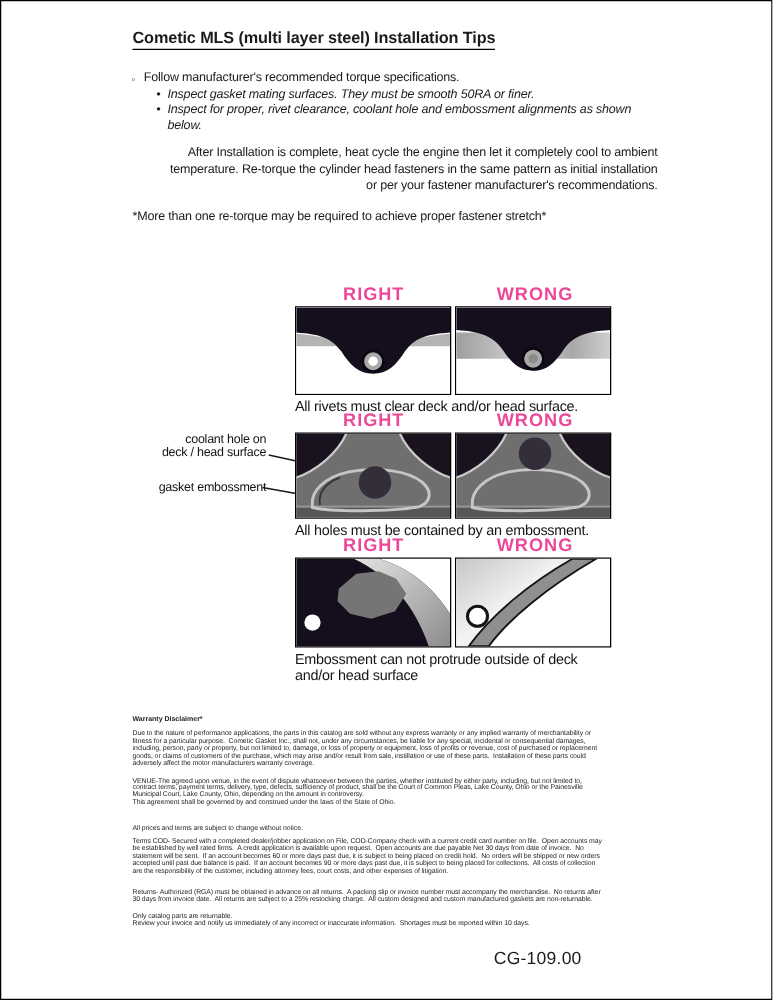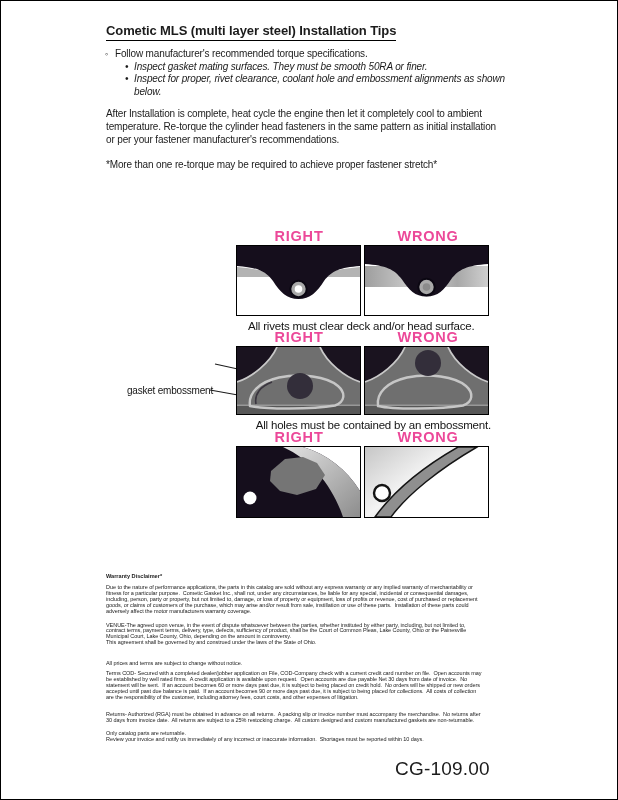--- a/index.html
+++ b/index.html
@@ -13,60 +13,60 @@
     color:#1b1b1b;
     overflow:hidden;
   }
   
   .content{position:absolute;left:105px;top:20px;width:420px;}
   .title{
     display:inline-block;
     font-size:13px;font-weight:bold;
     letter-spacing:-0.1px;
     border-bottom:1.6px solid #000;
-    padding-bottom:2px;margin:0 0 7px 0;
+    padding-bottom:2px;margin:0 0 17px 0;
   }
   ul.blist{list-style:none;margin:0;padding:0;font-size:10px;letter-spacing:-0.15px;}
   ul.blist li{line-height:12.6px;position:relative;padding-left:9px;}
   ul.blist li.lvl1::before{content:"\25E6";position:absolute;left:-1px;top:0;font-size:9px;}
   ul.blist li.lvl2{margin-left:19px;font-style:italic;}
   ul.blist li.lvl2::before{content:"\2022";position:absolute;left:0;top:0;font-size:10px;}
   .diesel-h{font-size:12px;font-weight:bold;margin:13px 0 0 0;letter-spacing:-0.1px;}
   .para{font-size:10px;line-height:13px;letter-spacing:-0.15px;margin:7px 0 0 0;white-space:pre-line;}
-  .para.p2{margin-top:9px;}
+  .para.p2{margin-top:9px;text-align:right;}
   .note{font-size:10px;letter-spacing:-0.15px;margin:13px 0 0 0;}
   
   .d-row{position:absolute;left:235px;width:255px;}
   .d-labels{display:flex;gap:3px;}
   .d-labels span{
     display:block;width:126px;text-align:center;
     font-size:14.5px;font-weight:bold;letter-spacing:0.8px;
     line-height:15px;color:#ec4899;
   }
   .d-panels{display:flex;gap:3px;margin-top:1px;}
   .panel{border:1.5px solid #000;background:#fff;font-size:0;line-height:0;}
-  .d-caption{font-size:11.5px;letter-spacing:-0.2px;margin-top:4px;color:#151515;margin-left:12px;}
-  .d-caption.center{text-align:right;}
+  .d-caption{font-size:11.5px;letter-spacing:-0.2px;margin-top:4px;color:#151515;}
+  .d-caption.center{text-align:left;}
   .d-caption.prewrap{white-space:pre-line;line-height:13px;}
   
   .side-label{
     position:absolute;width:107px;left:105px;text-align:right;
     font-size:10px;line-height:11px;letter-spacing:-0.2px;white-space:pre-line;color:#151515;
   }
   .leader-overlay{position:absolute;left:105px;top:332px;pointer-events:none;}
   
   .disclaimer{position:absolute;left:105px;top:572px;width:425px;color:#222;}
   .disclaimer h2{font-size:5.6px;font-weight:bold;margin:0 0 6px 0;letter-spacing:0;}
   .disclaimer p{font-size:5.5px;line-height:5.9px;letter-spacing:-0.05px;margin:0;white-space:pre;}
   .disclaimer p.mb8{margin-bottom:8px;}
   .disclaimer p.mb15{margin-bottom:15px;}
   .disclaimer p.mb4{margin-bottom:4px;}
   .disclaimer p.mb11{margin-bottom:11px;}
   
-  .doc-code{position:absolute;left:394px;top:757px;font-size:19px;letter-spacing:0.2px;color:#1b1b1b;}
+  .doc-code{position:absolute;left:394px;top:757px;font-size:14px;letter-spacing:0.2px;color:#1b1b1b;}
 </style>
 </head>
 <body>
 
 <div class="page">
 
   <div class="content">
     <h1 class="title">Cometic MLS (multi layer steel) Installation Tips</h1>
     <ul class="blist">
       <li class="lvl1">Follow manufacturer's recommended torque specifications.</li>
@@ -109,20 +109,22 @@
           <rect y="20" width="123" height="21" fill="url(#g1w)"></rect>
           <path d="M0,0 H123 V18 C102,19.5 94,23 86,33.5 C79,44 73,50.5 61.5,50.5 C50,50.5 44,44 37,33.5 C29,23 21,19.5 0,18 Z" fill="#150e1c"></path>
           <circle cx="61.5" cy="41" r="8.2" fill="#a9a9a9" stroke="#0b0712" stroke-width="2"></circle>
           <circle cx="61.5" cy="41" r="3.8" fill="#8b8b8b"></circle>
         </svg>
       </div>
     </div>
     <div class="d-caption">All rivets must clear deck and/or head surface.</div>
   </div>
 
+  <div class="side-label" style="top:345px;">coolant hole on
+deck / head surface</div>
   <div class="side-label" style="top:384px;">gasket embossment</div>
   <svg class="leader-overlay" width="200" height="80" viewBox="0 0 200 80">
     <line x1="109" y1="31" x2="196" y2="50" stroke="#1a1a1a" stroke-width="1.1"></line>
     <line x1="104" y1="57" x2="160" y2="67" stroke="#1a1a1a" stroke-width="1.1"></line>
   </svg>
 
   <div class="d-row" style="top:329px;">
     <div class="d-labels">
       <span>RIGHT</span>
       <span>WRONG</span>
@@ -189,20 +191,22 @@
                 <stop offset="1" stop-color="#b2b2b2"></stop>
             </linearGradient>
           </defs>
           <rect width="123" height="70" fill="#ffffff"></rect>
           <path d="M0,0 H93 C58,20 28,45 10,70 H0 Z" fill="url(#g3w)"></path>
           <path d="M93,0 H112 C74,22 42,48 26,70 H10 C28,45 58,20 93,0 Z" fill="#8f8f8f" stroke="#141414" stroke-width="1.5"></path>
           <circle cx="17" cy="46" r="8" fill="#ffffff" stroke="#141414" stroke-width="2.4"></circle>
         </svg>
       </div>
     </div>
+    <div class="d-caption prewrap">Embossment can not protrude outside of deck
+and/or head surface</div>
   </div>
 
   <div class="disclaimer">
     <h2>Warranty Disclaimer*</h2>
     <p class="mb8">Due to the nature of performance applications, the parts in this catalog are sold without any express warranty or any implied warranty of merchantability or
 fitness for a particular purpose.  Cometic Gasket Inc., shall not, under any circumstances, be liable for any special, incidental or consequential damages,
 including, person, party or property, but not limited to, damage, or loss of property or equipment, loss of profits or revenue, cost of purchased or replacement
 goods, or claims of customers of the purchase, which may arise and/or result from sale, instillation or use of these parts.  Installation of these parts could
 adversely affect the motor manufacturers warranty coverage.</p>
     <p class="mb15">VENUE-The agreed upon venue, in the event of dispute whatsoever between the parties, whether instituted by either party, including, but not limited to,

